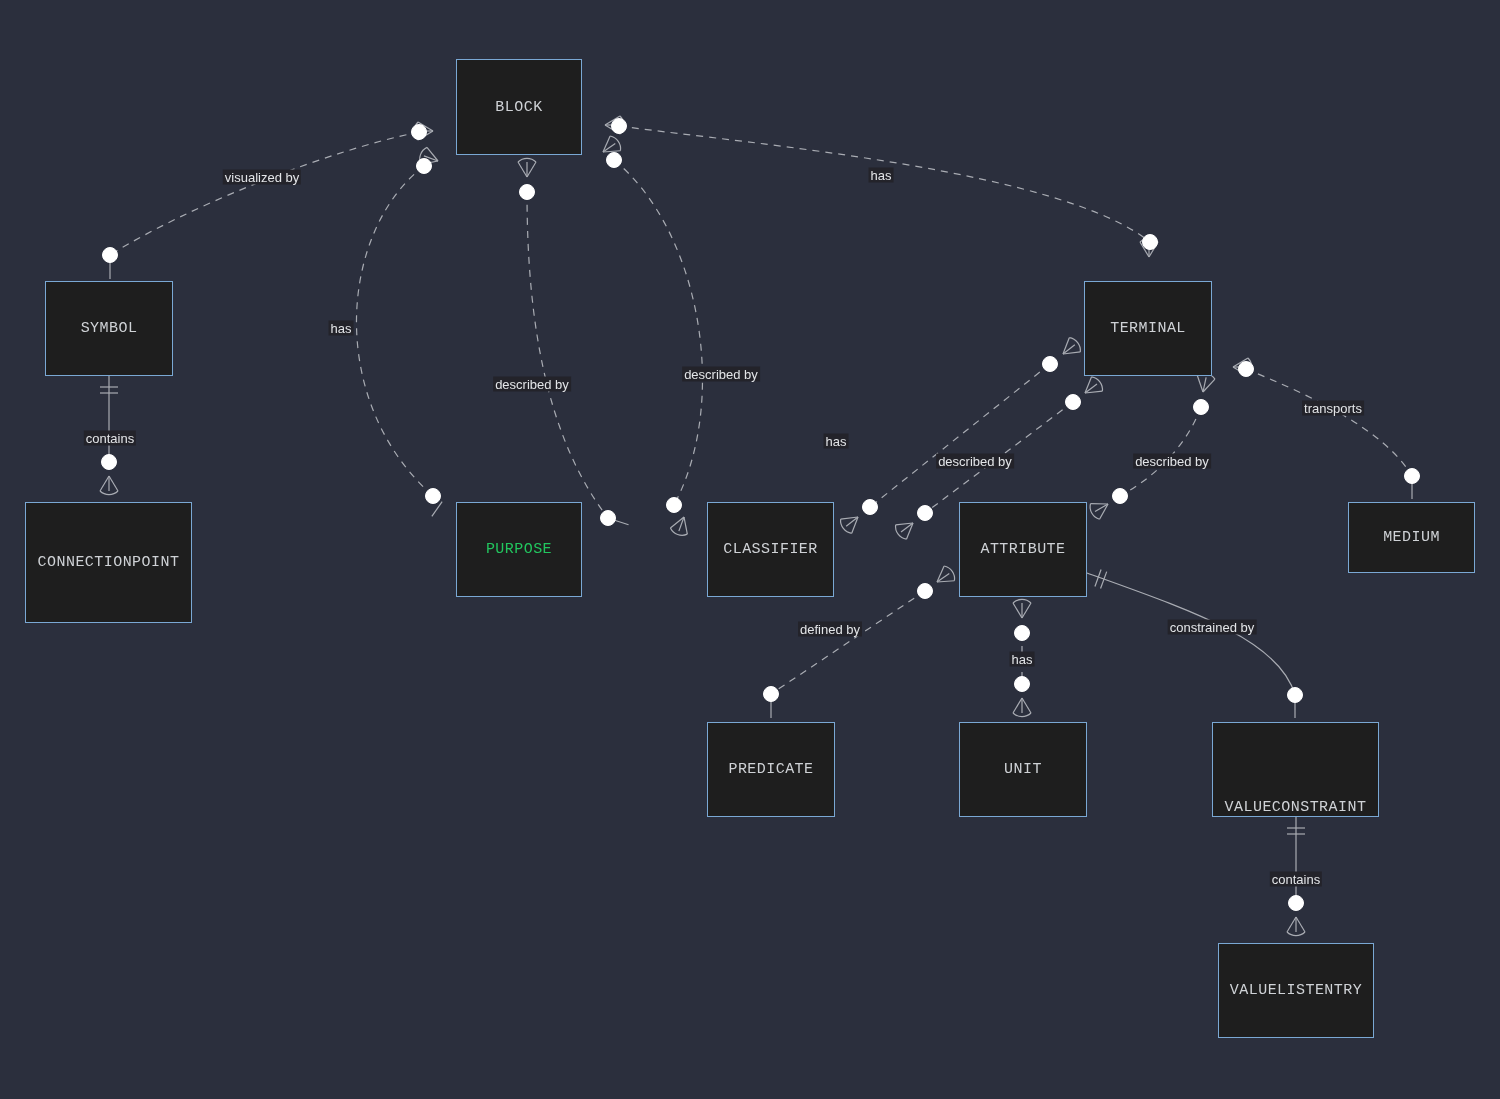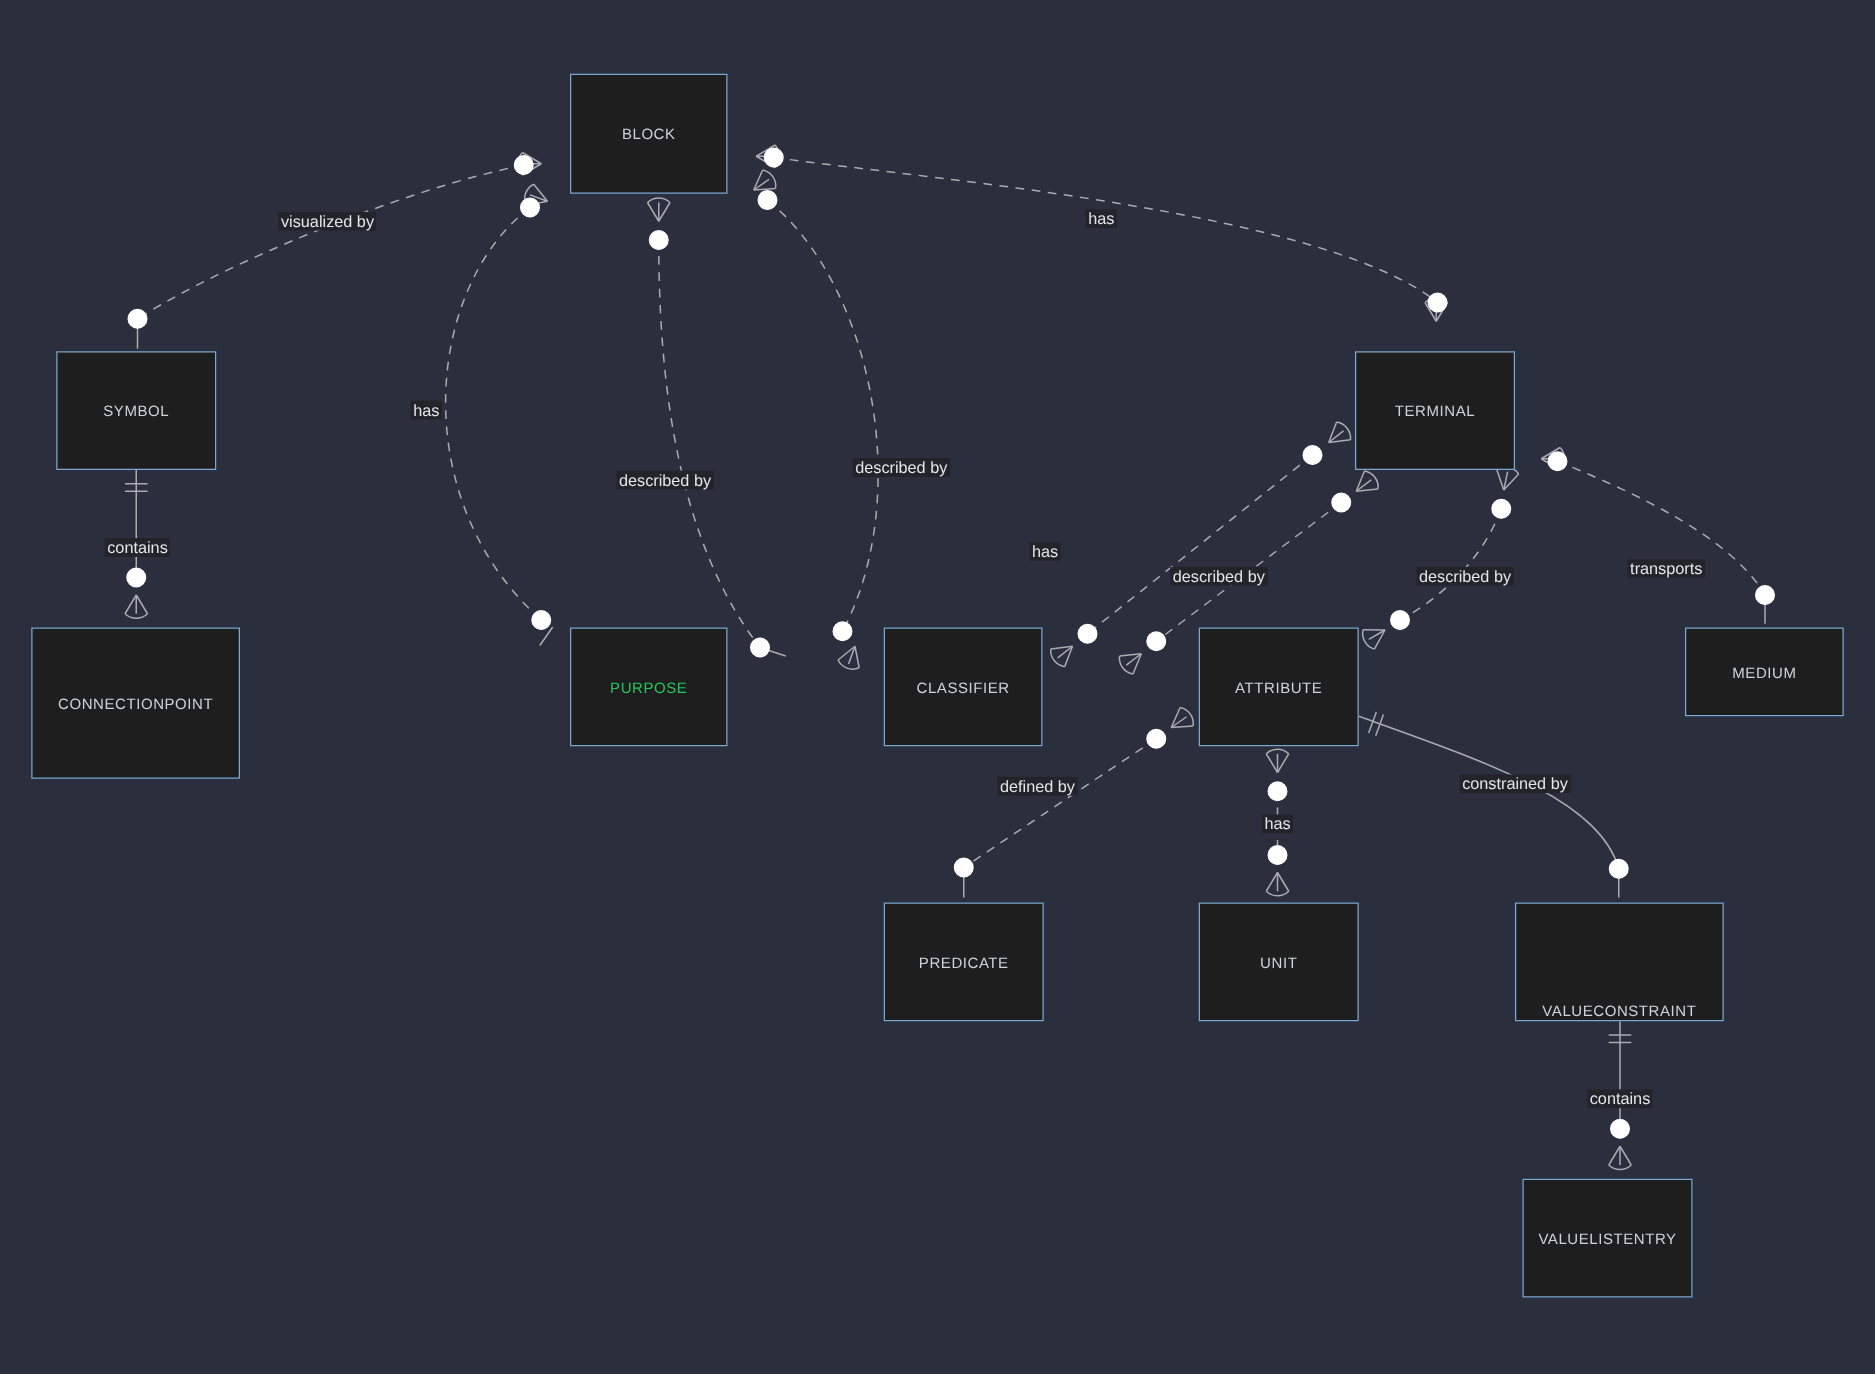--- a/index.html
+++ b/index.html
@@ -29,24 +29,24 @@
     position: absolute;
     box-sizing: border-box;
     background: #1e1e1e;
     border: 1px solid #7aa8d4;
     display: flex;
     align-items: center;
     justify-content: center;
   }
   .entity-label {
     color: #cfd2d6;
-    font-size: 12px;
+    font-size: 15px;
     letter-spacing: 0.45px;
     white-space: nowrap;
-    font-family: Liberation Sans, sans-serif;
+    font-family: Liberation Mono, monospace;
   }
   .rel-label {
     position: absolute;
     color: #e3e5e8;
     font-size: 13px;
     background: #23232a;
     padding: 0 2px;
     white-space: nowrap;
     transform: translate(-50%, -50%);
     line-height: 15px;
@@ -269,33 +269,33 @@
       </div>
       <div class="entity" style="left: 707px; top: 722px; width: 128px; height: 95px; background: rgb(30, 30, 30); border-color: rgb(122, 168, 212); justify-content: center;">
         <span class="entity-label" style="color: rgb(207, 210, 214);">PREDICATE</span>
       </div>
       <div class="entity" style="left: 959px; top: 722px; width: 128px; height: 95px; background: rgb(30, 30, 30); border-color: rgb(122, 168, 212);">
         <span class="entity-label" style="color: rgb(207, 210, 214);">UNIT</span>
       </div>
       <div class="entity" style="left: 1212px; top: 722px; width: 167px; height: 95px; background: rgb(30, 30, 30); border-color: rgb(122, 168, 212); align-items: flex-end;">
         <span class="entity-label" style="color: rgb(207, 210, 214);">VALUECONSTRAINT</span>
       </div>
-      <div class="entity" style="left: 1218px; top: 943px; width: 136px; height: 95px; background: rgb(30, 30, 30); border-color: rgb(122, 168, 212);">
+      <div class="entity" style="left: 1218px; top: 943px; width: 156px; height: 95px; background: rgb(30, 30, 30); border-color: rgb(122, 168, 212);">
         <span class="entity-label" style="color: rgb(207, 210, 214);">VALUELISTENTRY</span>
       </div>
     </div>
   <div id="label-layer">
       <div class="rel-label" style="left: 262px; top: 177px; background: rgb(35, 35, 42); color: rgb(227, 229, 232);">visualized by</div>
       <div class="rel-label" style="left: 341px; top: 328px; background: rgb(35, 35, 42); color: rgb(227, 229, 232);">has</div>
       <div class="rel-label" style="left: 532px; top: 384px; background: rgb(35, 35, 42); color: rgb(227, 229, 232);">described by</div>
       <div class="rel-label" style="left: 721px; top: 374px; background: rgb(35, 35, 42); color: rgb(227, 229, 232);">described by</div>
       <div class="rel-label" style="left: 881px; top: 175px; background: rgb(35, 35, 42); color: rgb(227, 229, 232);">has</div>
       <div class="rel-label" style="left: 110px; top: 438px; background: rgb(35, 35, 42); color: rgb(227, 229, 232);">contains</div>
       <div class="rel-label" style="left: 836px; top: 441px; background: rgb(35, 35, 42); color: rgb(227, 229, 232);">has</div>
       <div class="rel-label" style="left: 975px; top: 461px; background: rgb(35, 35, 42); color: rgb(227, 229, 232);">described by</div>
       <div class="rel-label" style="left: 1172px; top: 461px; background: rgb(35, 35, 42); color: rgb(227, 229, 232);">described by</div>
-      <div class="rel-label" style="left: 1333px; top: 408px; background: rgb(35, 35, 42); color: rgb(227, 229, 232); margin-top: 47px;">transports</div>
+      <div class="rel-label" style="left: 1333px; top: 408px; background: rgb(35, 35, 42); color: rgb(227, 229, 232);">transports</div>
       <div class="rel-label" style="left: 830px; top: 629px; background: rgb(35, 35, 42); color: rgb(227, 229, 232);">defined by</div>
       <div class="rel-label" style="left: 1022px; top: 659px; background: rgb(35, 35, 42); color: rgb(227, 229, 232);">has</div>
       <div class="rel-label" style="left: 1212px; top: 627px; background: rgb(35, 35, 42); color: rgb(227, 229, 232);">constrained by</div>
       <div class="rel-label" style="left: 1296px; top: 879px; background: rgb(35, 35, 42); color: rgb(227, 229, 232);">contains</div>
     </div>
 </div>
 
 </body></html>

